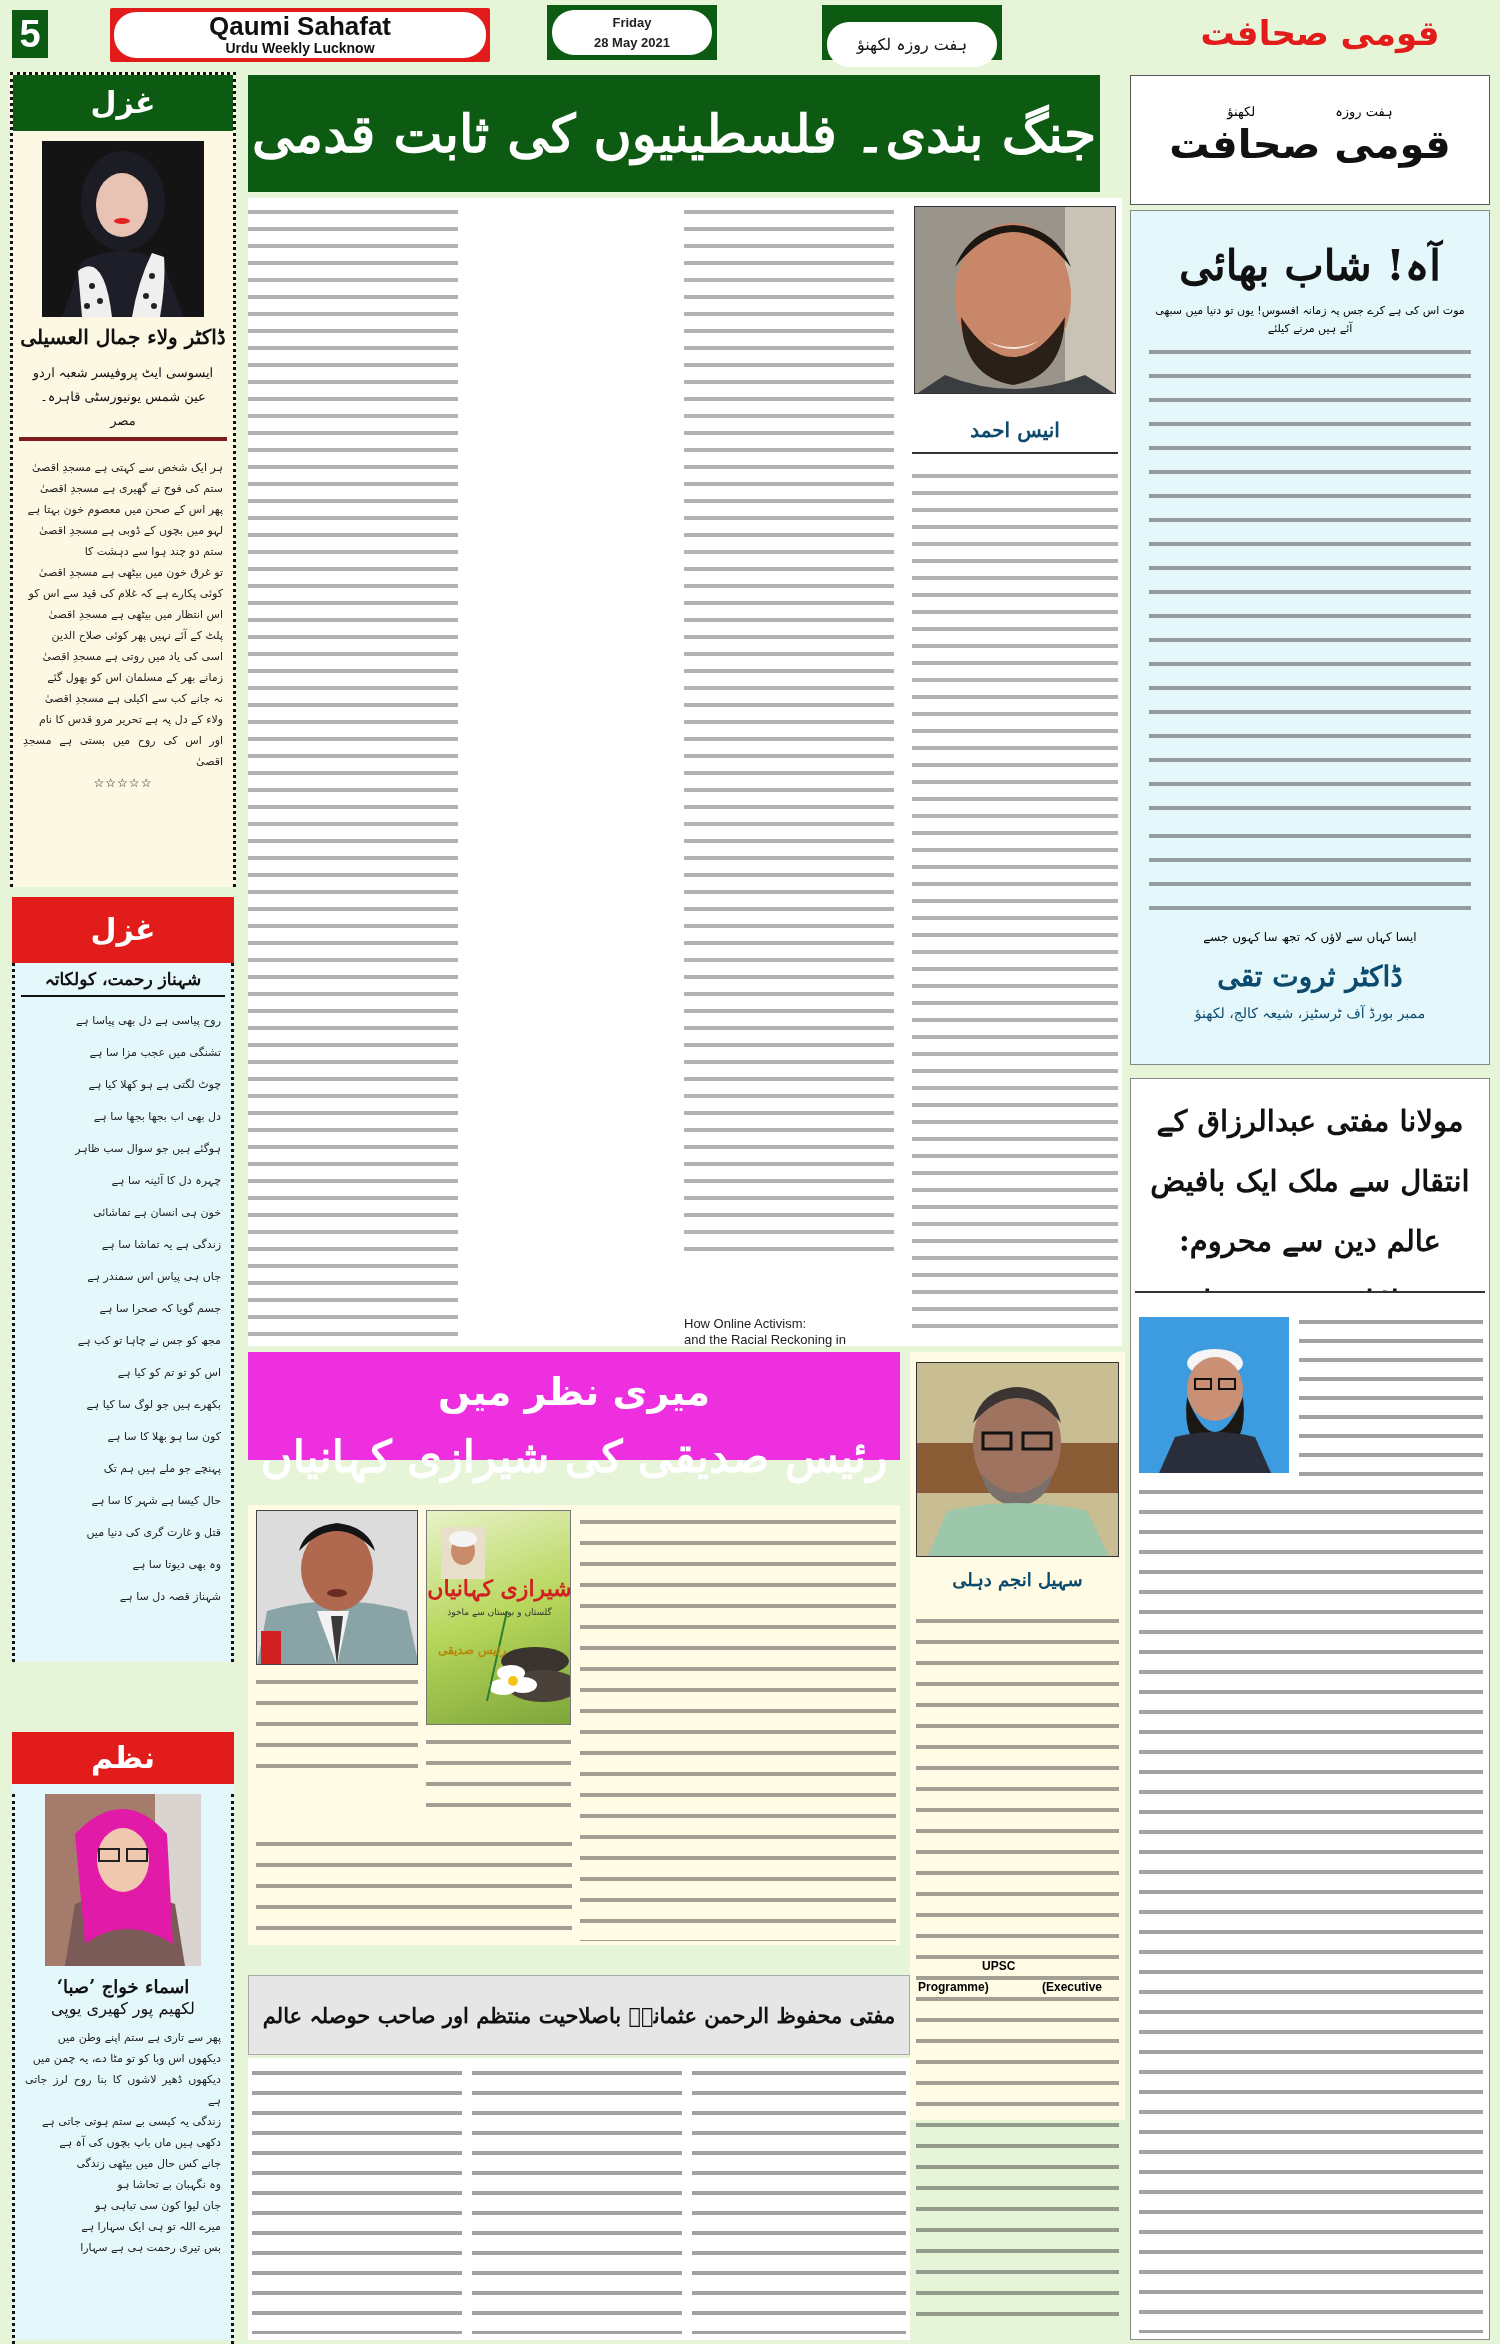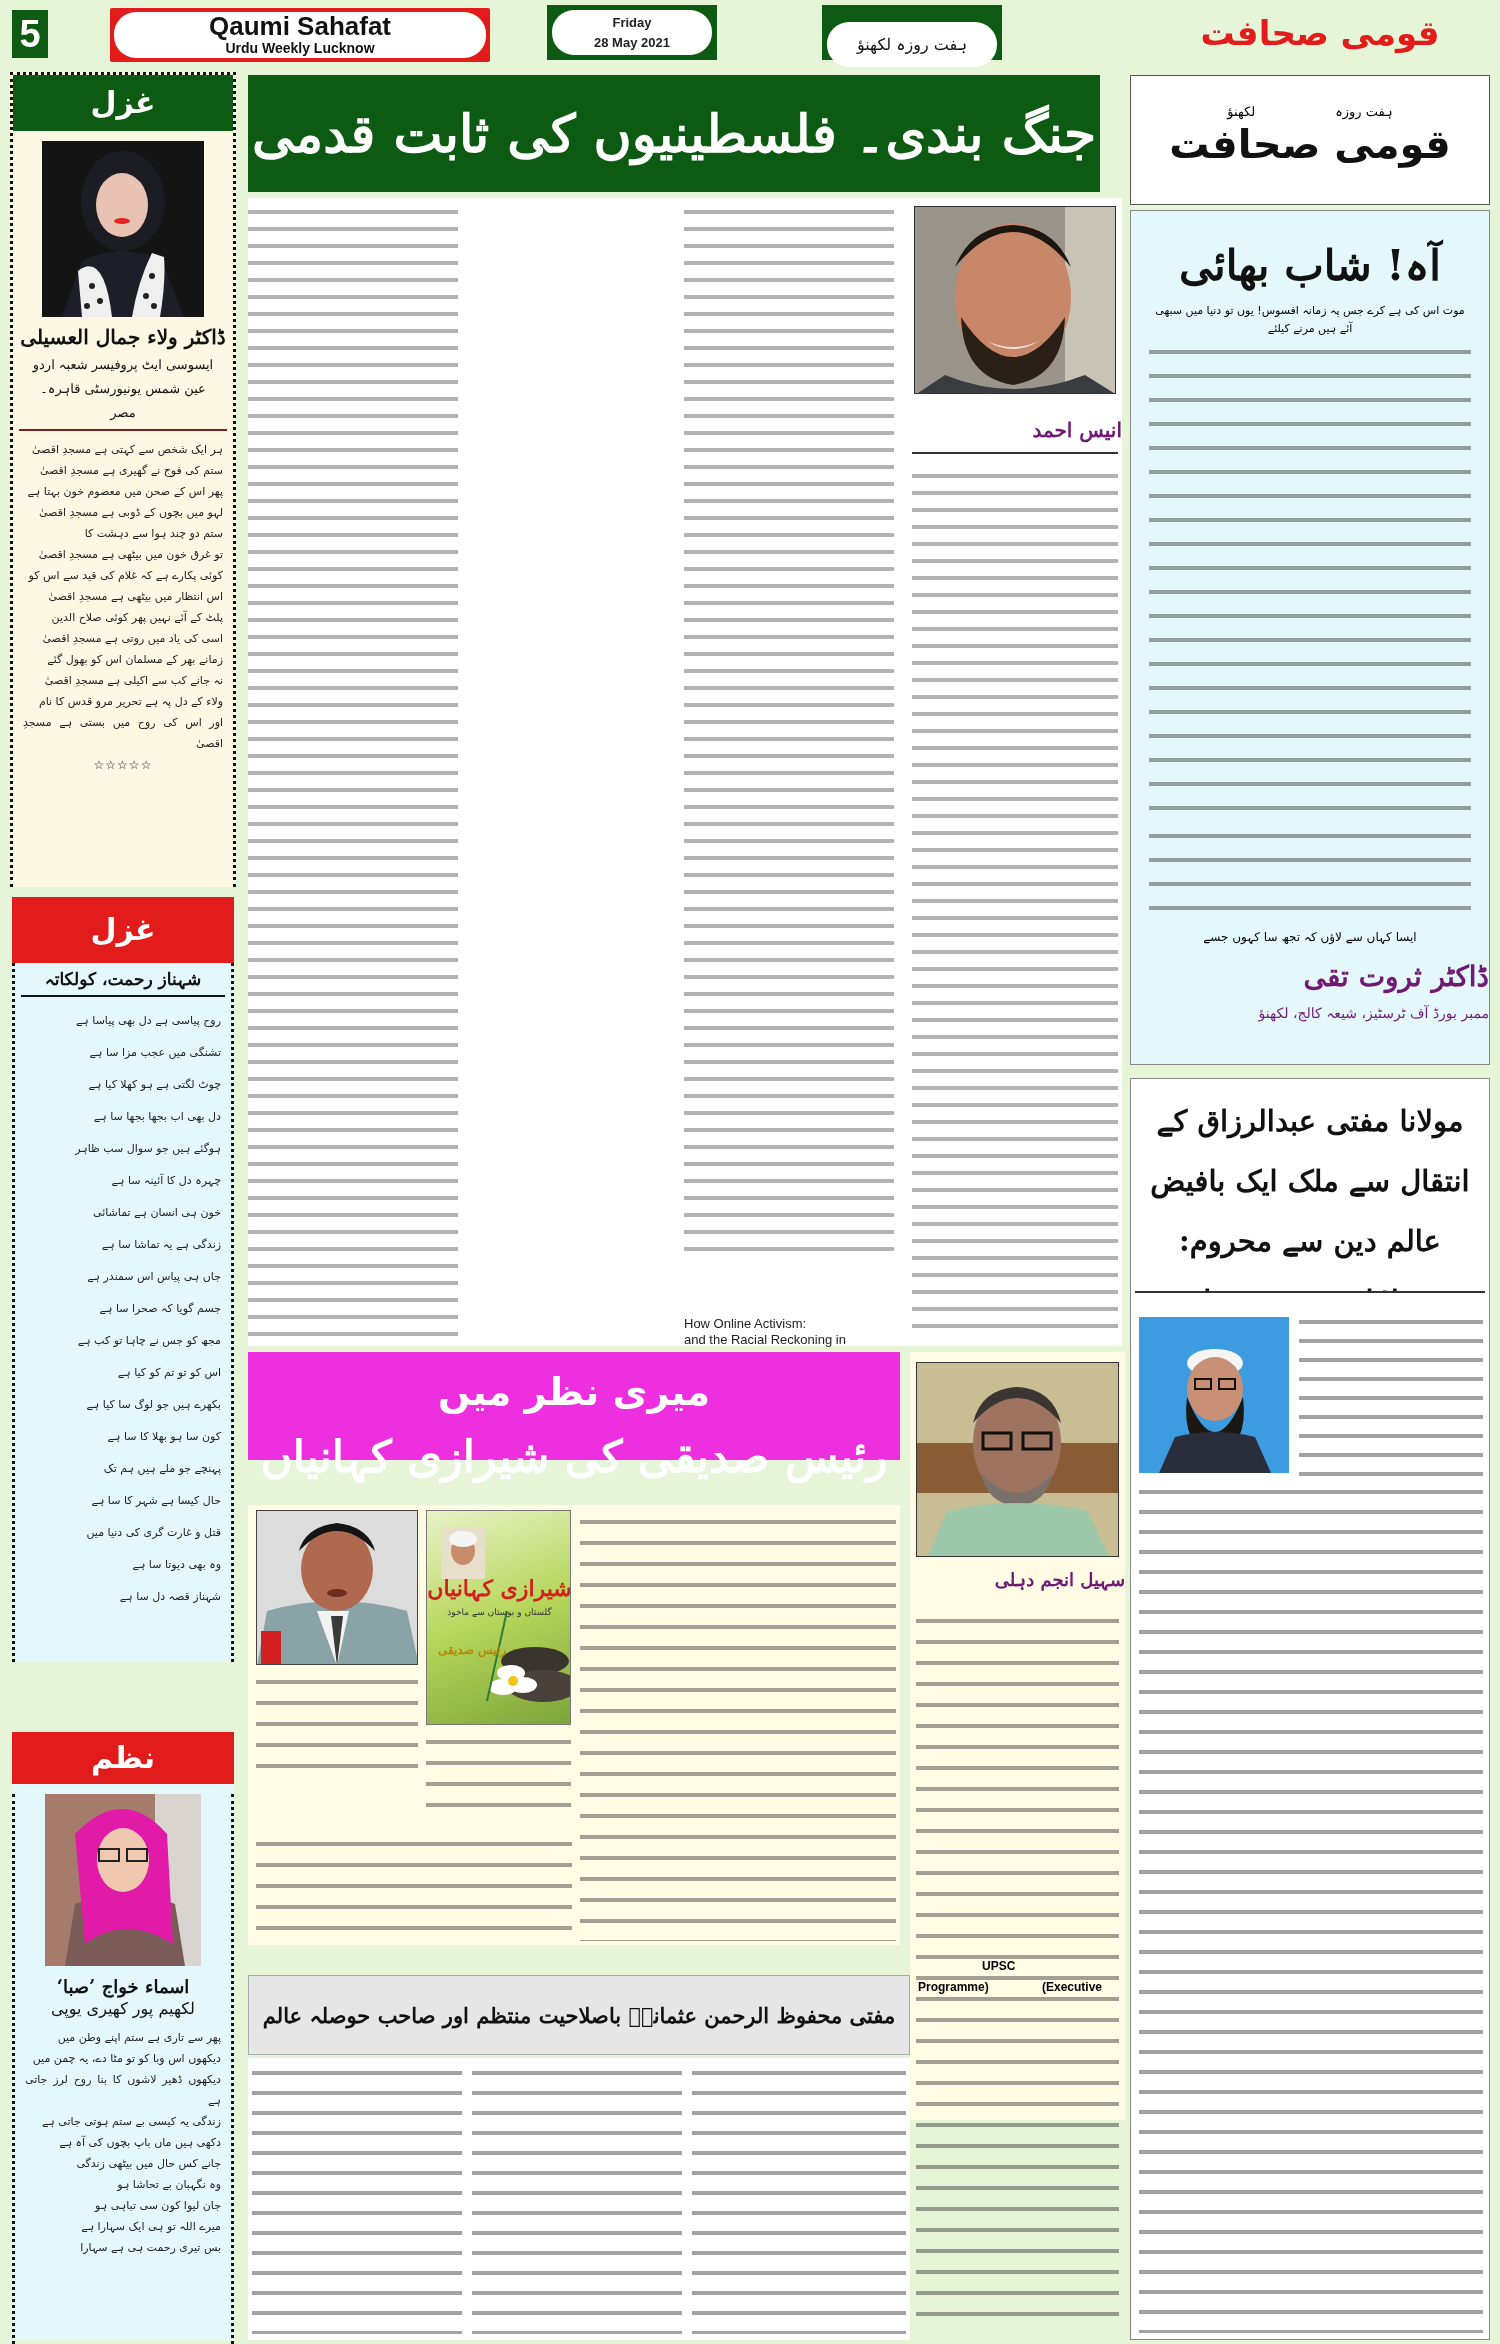--- a/index.html
+++ b/index.html
@@ -32,21 +32,21 @@
   .obit-title { font: bold 42px "DejaVu Serif", serif; text-align: center; direction: rtl; color: #111; margin-top: 30px; }
   .mufti-box { left: 1130px; top: 1078px; width: 360px; height: 1262px; background: #fff; border: 1px solid #888; }
   .mufti-title { font: bold 30px "DejaVu Serif", serif; text-align: center; direction: rtl; color: #111; line-height: 64px; padding-top: 15px; }
   .magenta-head { left: 248px; top: 1352px; width: 652px; height: 108px; background: #ee2fe0; color: #fff; text-align: center; direction: rtl; }
   .magenta-head .l1 { font: bold 38px "DejaVu Sans", sans-serif; line-height: 60px; padding-top: 10px; }
   .magenta-head .l2 { font: bold 44px "DejaVu Serif", serif; line-height: 70px; }
   .review-area { left: 248px; top: 1505px; width: 652px; height: 440px; background: #fffbe5; }
   .gray-head { left: 248px; top: 1975px; width: 662px; height: 80px; background: #e6e6e6; border: 1px solid #aaa; font: bold 21px "DejaVu Serif", serif; direction: rtl; text-align: center; line-height: 80px; color: #111; }
   .bottom-text { left: 248px; top: 2058px; width: 662px; height: 282px; background: #fff; }
   .sohail-col { left: 910px; top: 1352px; width: 215px; height: 768px; background: #fffbe5; }
-  .caption { direction: rtl; text-align: right; font: bold 18px "DejaVu Serif", serif; color: #701a75; }
+  .caption { direction: rtl; text-align: center; font: bold 18px "DejaVu Serif", serif; color: #0c4a6e; }
   .stars { text-align: center; color: #111; font-size: 12px; letter-spacing: 1px; }
 </style>
 </head>
 <body>
 
 <div class="abs page-num">5</div>
 
 <div class="abs masthead-en">
   <div class="inner">
     <div class="t1">Qaumi Sahafat</div>
@@ -82,21 +82,21 @@
           <circle cx="50" cy="145" r="3"></circle>
           <circle cx="58" cy="160" r="3"></circle>
           <circle cx="45" cy="165" r="3"></circle>
           <circle cx="110" cy="135" r="3"></circle>
           <circle cx="104" cy="155" r="3"></circle>
           <circle cx="112" cy="165" r="3"></circle>
         </g>
     </svg>
   </div>
   <div class="poet-name" style="margin-top:8px;font-size:20px;">ڈاکٹر ولاء جمال العسیلی</div>
-  <div class="poet-sub" style="padding:4px 10px;font-size:13px;border-bottom:2px solid #7f1d1d;margin:0 6px;">ایسوسی ایٹ پروفیسر شعبہ اردو عین شمس یونیورسٹی قاہرہ۔ مصر</div>
+  <div class="poet-sub" style="padding:4px 10px;font-size:13px;border-bottom:4px solid #7f1d1d;margin:8px 6px;">ایسوسی ایٹ پروفیسر شعبہ اردو عین شمس یونیورسٹی قاہرہ۔ مصر</div>
   <div style="padding-top:8px;">
     <div class="verse">ہر ایک شخص سے کہتی ہے مسجدِ اقصیٰ</div>
     <div class="verse">ستم کی فوج نے گھیری ہے مسجدِ اقصیٰ</div>
     <div class="verse">پھر اس کے صحن میں معصوم خون بہتا ہے</div>
     <div class="verse">لہو میں بچوں کے ڈوبی ہے مسجدِ اقصیٰ</div>
     <div class="verse">ستم دو چند ہوا سے دہشت کا</div>
     <div class="verse">تو غرق خون میں بیٹھی ہے مسجدِ اقصیٰ</div>
     <div class="verse">کوئی پکارے ہے کہ غلام کی قید سے اس کو</div>
     <div class="verse">اس انتظار میں بیٹھی ہے مسجدِ اقصیٰ</div>
     <div class="verse">پلٹ کے آئے نہیں پھر کوئی صلاح الدین</div>

